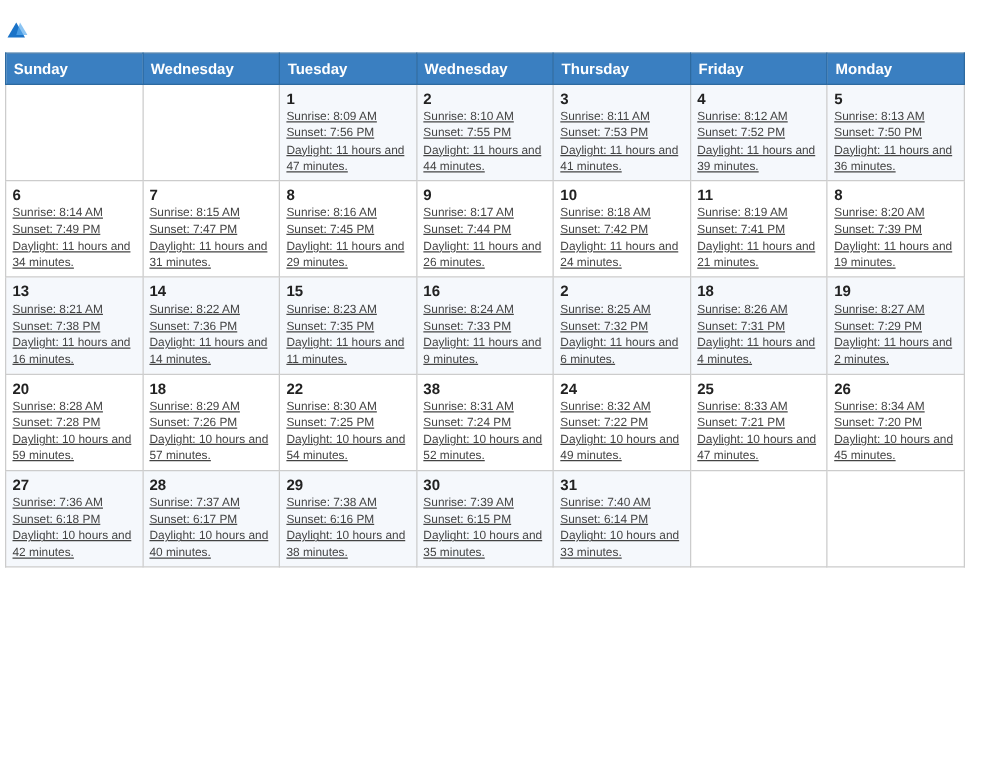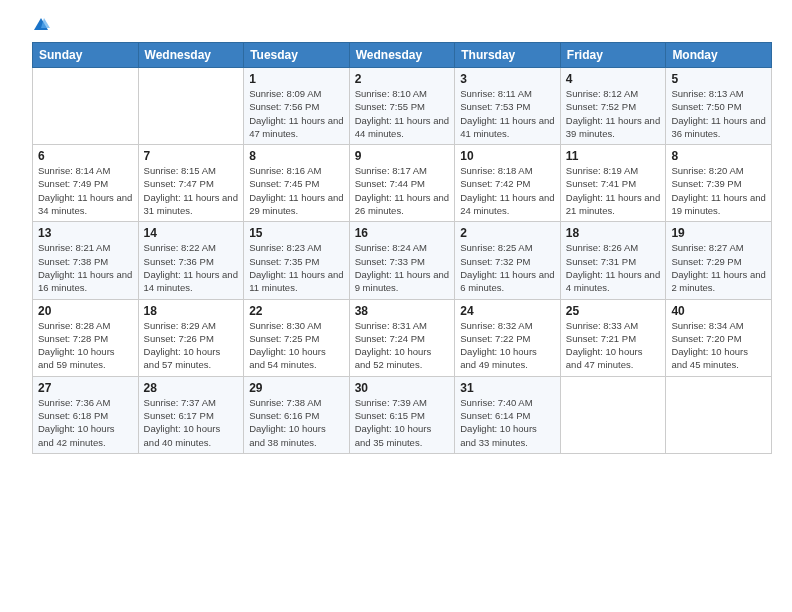--- a/index.html
+++ b/index.html
@@ -7,21 +7,21 @@
       font-family: Arial, sans-serif;
       background: #fff;
       width: 792px;
       min-height: 612px;
       overflow: hidden;
     }
     .page {
       width: 792px;
       min-height: 612px;
       background: #fff;
-      padding: 16px 20px 16px 32px;
+      padding: 16px 20px 16px 4px;
     }
     .header {
       display: flex;
       align-items: flex-start;
       justify-content: space-between;
       margin-bottom: 6px;
     }
     .logo {
       display: flex;
       align-items: center;
@@ -86,20 +86,21 @@
       font-size: 12px;
       font-weight: bold;
       color: #222;
       display: block;
       margin-bottom: 1px;
     }
     .day-info {
       font-size: 9.5px;
       color: #444;
       line-height: 1.4;
+      text-decoration: underline;
     }
     .empty { background: #fff !important; }
   </style>
 </head>
 <body>
 
 <div class="page">
   <div class="header">
     <div class="logo">
       <svg class="logo-icon" viewBox="0 0 18 18" xmlns="http://www.w3.org/2000/svg">
@@ -235,21 +236,21 @@
           </td>
           <td>
             <span class="day-number">24</span>
             <div class="day-info">Sunrise: 8:32 AM<br>Sunset: 7:22 PM<br>Daylight: 10 hours and 49 minutes.</div>
           </td>
           <td>
             <span class="day-number">25</span>
             <div class="day-info">Sunrise: 8:33 AM<br>Sunset: 7:21 PM<br>Daylight: 10 hours and 47 minutes.</div>
           </td>
           <td>
-            <span class="day-number">40</span>
+            <span class="day-number">26</span>
             <div class="day-info">Sunrise: 8:34 AM<br>Sunset: 7:20 PM<br>Daylight: 10 hours and 45 minutes.</div>
           </td>
         </tr>
         <tr>
           <td>
             <span class="day-number">27</span>
             <div class="day-info">Sunrise: 7:36 AM<br>Sunset: 6:18 PM<br>Daylight: 10 hours and 42 minutes.</div>
           </td>
           <td>
             <span class="day-number">28</span>

